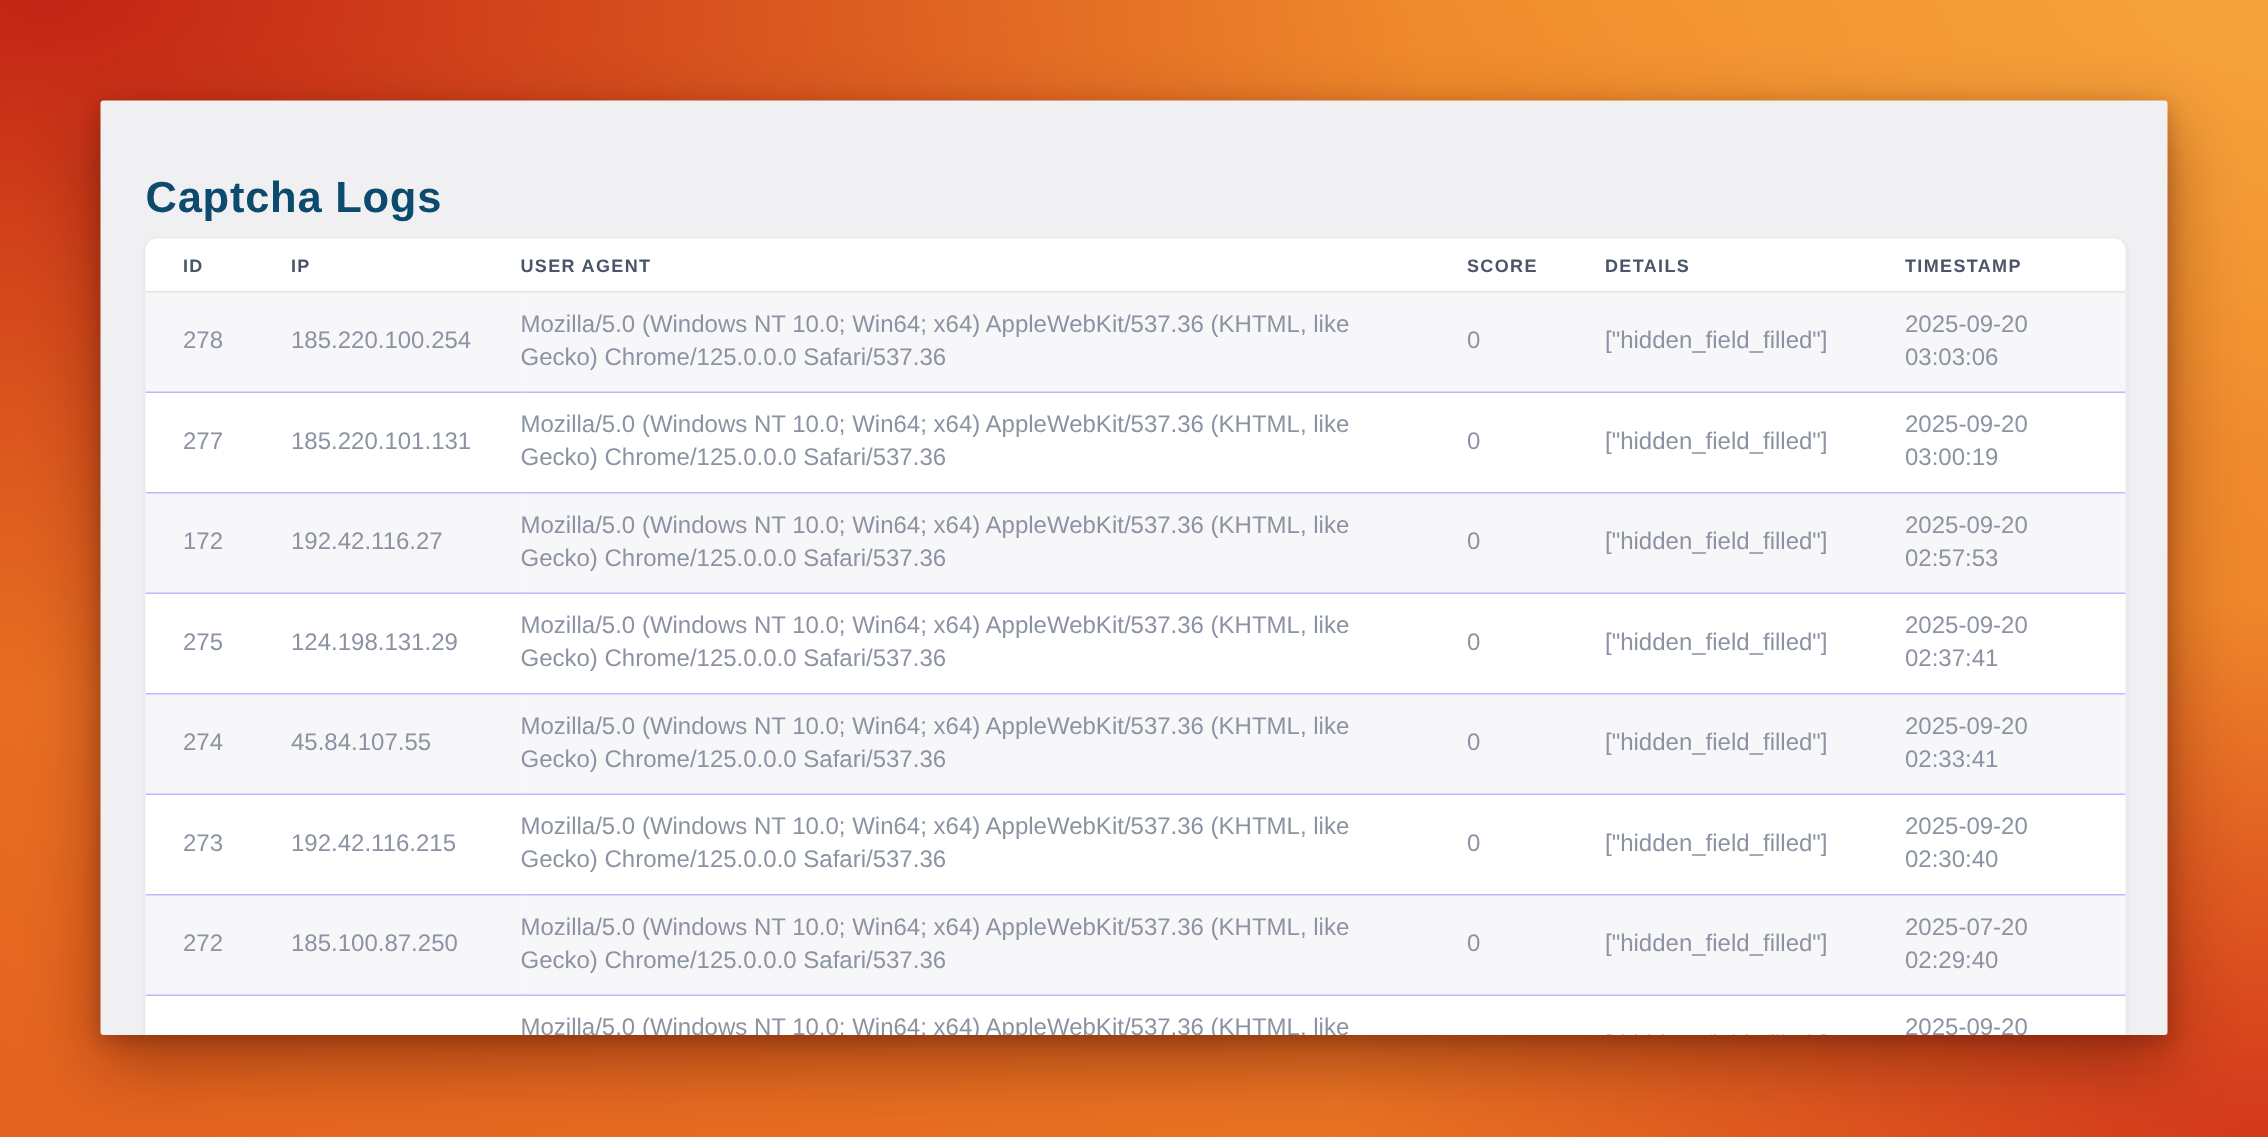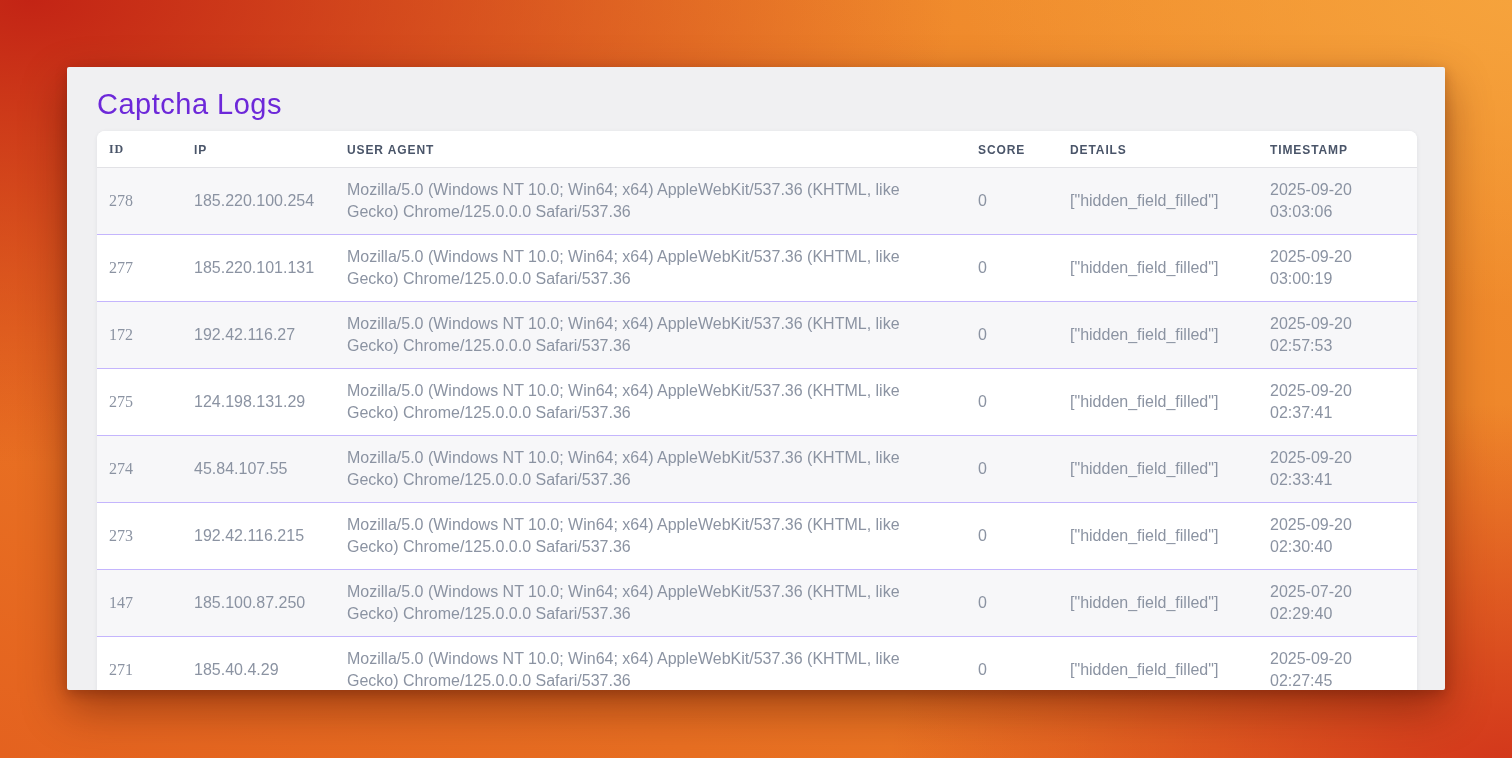--- a/index.html
+++ b/index.html
@@ -33,23 +33,24 @@
     overflow: hidden;
   }
 
   .card-header {
     padding: 19px 30px 0 30px;
   }
 
   .page-title {
     font-size: 29px;
     line-height: 36px;
-    font-weight: 400;
+    font-weight: 700;
     letter-spacing: 0.5px;
-    color: #6d28d9;
+    color: #0c4a6e;
+    margin-top: 28px;
   }
 
   .table-wrap {
     margin: 9px 28px 0 30px;
     background: #ffffff;
     border-radius: 8px;
     box-shadow: 0 1px 4px rgba(40, 50, 70, 0.08);
     overflow: hidden;
   }
 
@@ -80,21 +81,21 @@
 
   tbody td {
     font-size: 16px;
     line-height: 22px;
     color: #8b93a2;
     padding: 11px 24px 11px 0;
     vertical-align: middle;
     word-wrap: break-word;
   }
 
-  th:first-child, td:first-child { padding-left: 12px; font-family: Liberation Serif, serif; }
+  th:first-child, td:first-child { padding-left: 25px; }
 
   tbody tr { background: #ffffff; border-top: 1px solid #c4b5fd; }
   tbody tr:first-child { border-top: none; }
   tbody tr:nth-child(odd) { background: #f7f7f9; }
 </style>
 </head>
 <body>
 
 <div class="card">
   <div class="card-header">
@@ -171,21 +172,21 @@
           <tr>
             <td>273</td>
             <td>192.42.116.215</td>
             <td>Mozilla/5.0 (Windows NT 10.0; Win64; x64) AppleWebKit/537.36 (KHTML, like Gecko) Chrome/125.0.0.0 Safari/537.36</td>
             <td>0</td>
             <td>["hidden_field_filled"]</td>
             <td>2025-09-20 02:30:40</td>
           </tr>
 
           <tr>
-            <td>147</td>
+            <td>272</td>
             <td>185.100.87.250</td>
             <td>Mozilla/5.0 (Windows NT 10.0; Win64; x64) AppleWebKit/537.36 (KHTML, like Gecko) Chrome/125.0.0.0 Safari/537.36</td>
             <td>0</td>
             <td>["hidden_field_filled"]</td>
             <td>2025-07-20 02:29:40</td>
           </tr>
 
           <tr>
             <td>271</td>
             <td>185.40.4.29</td>

